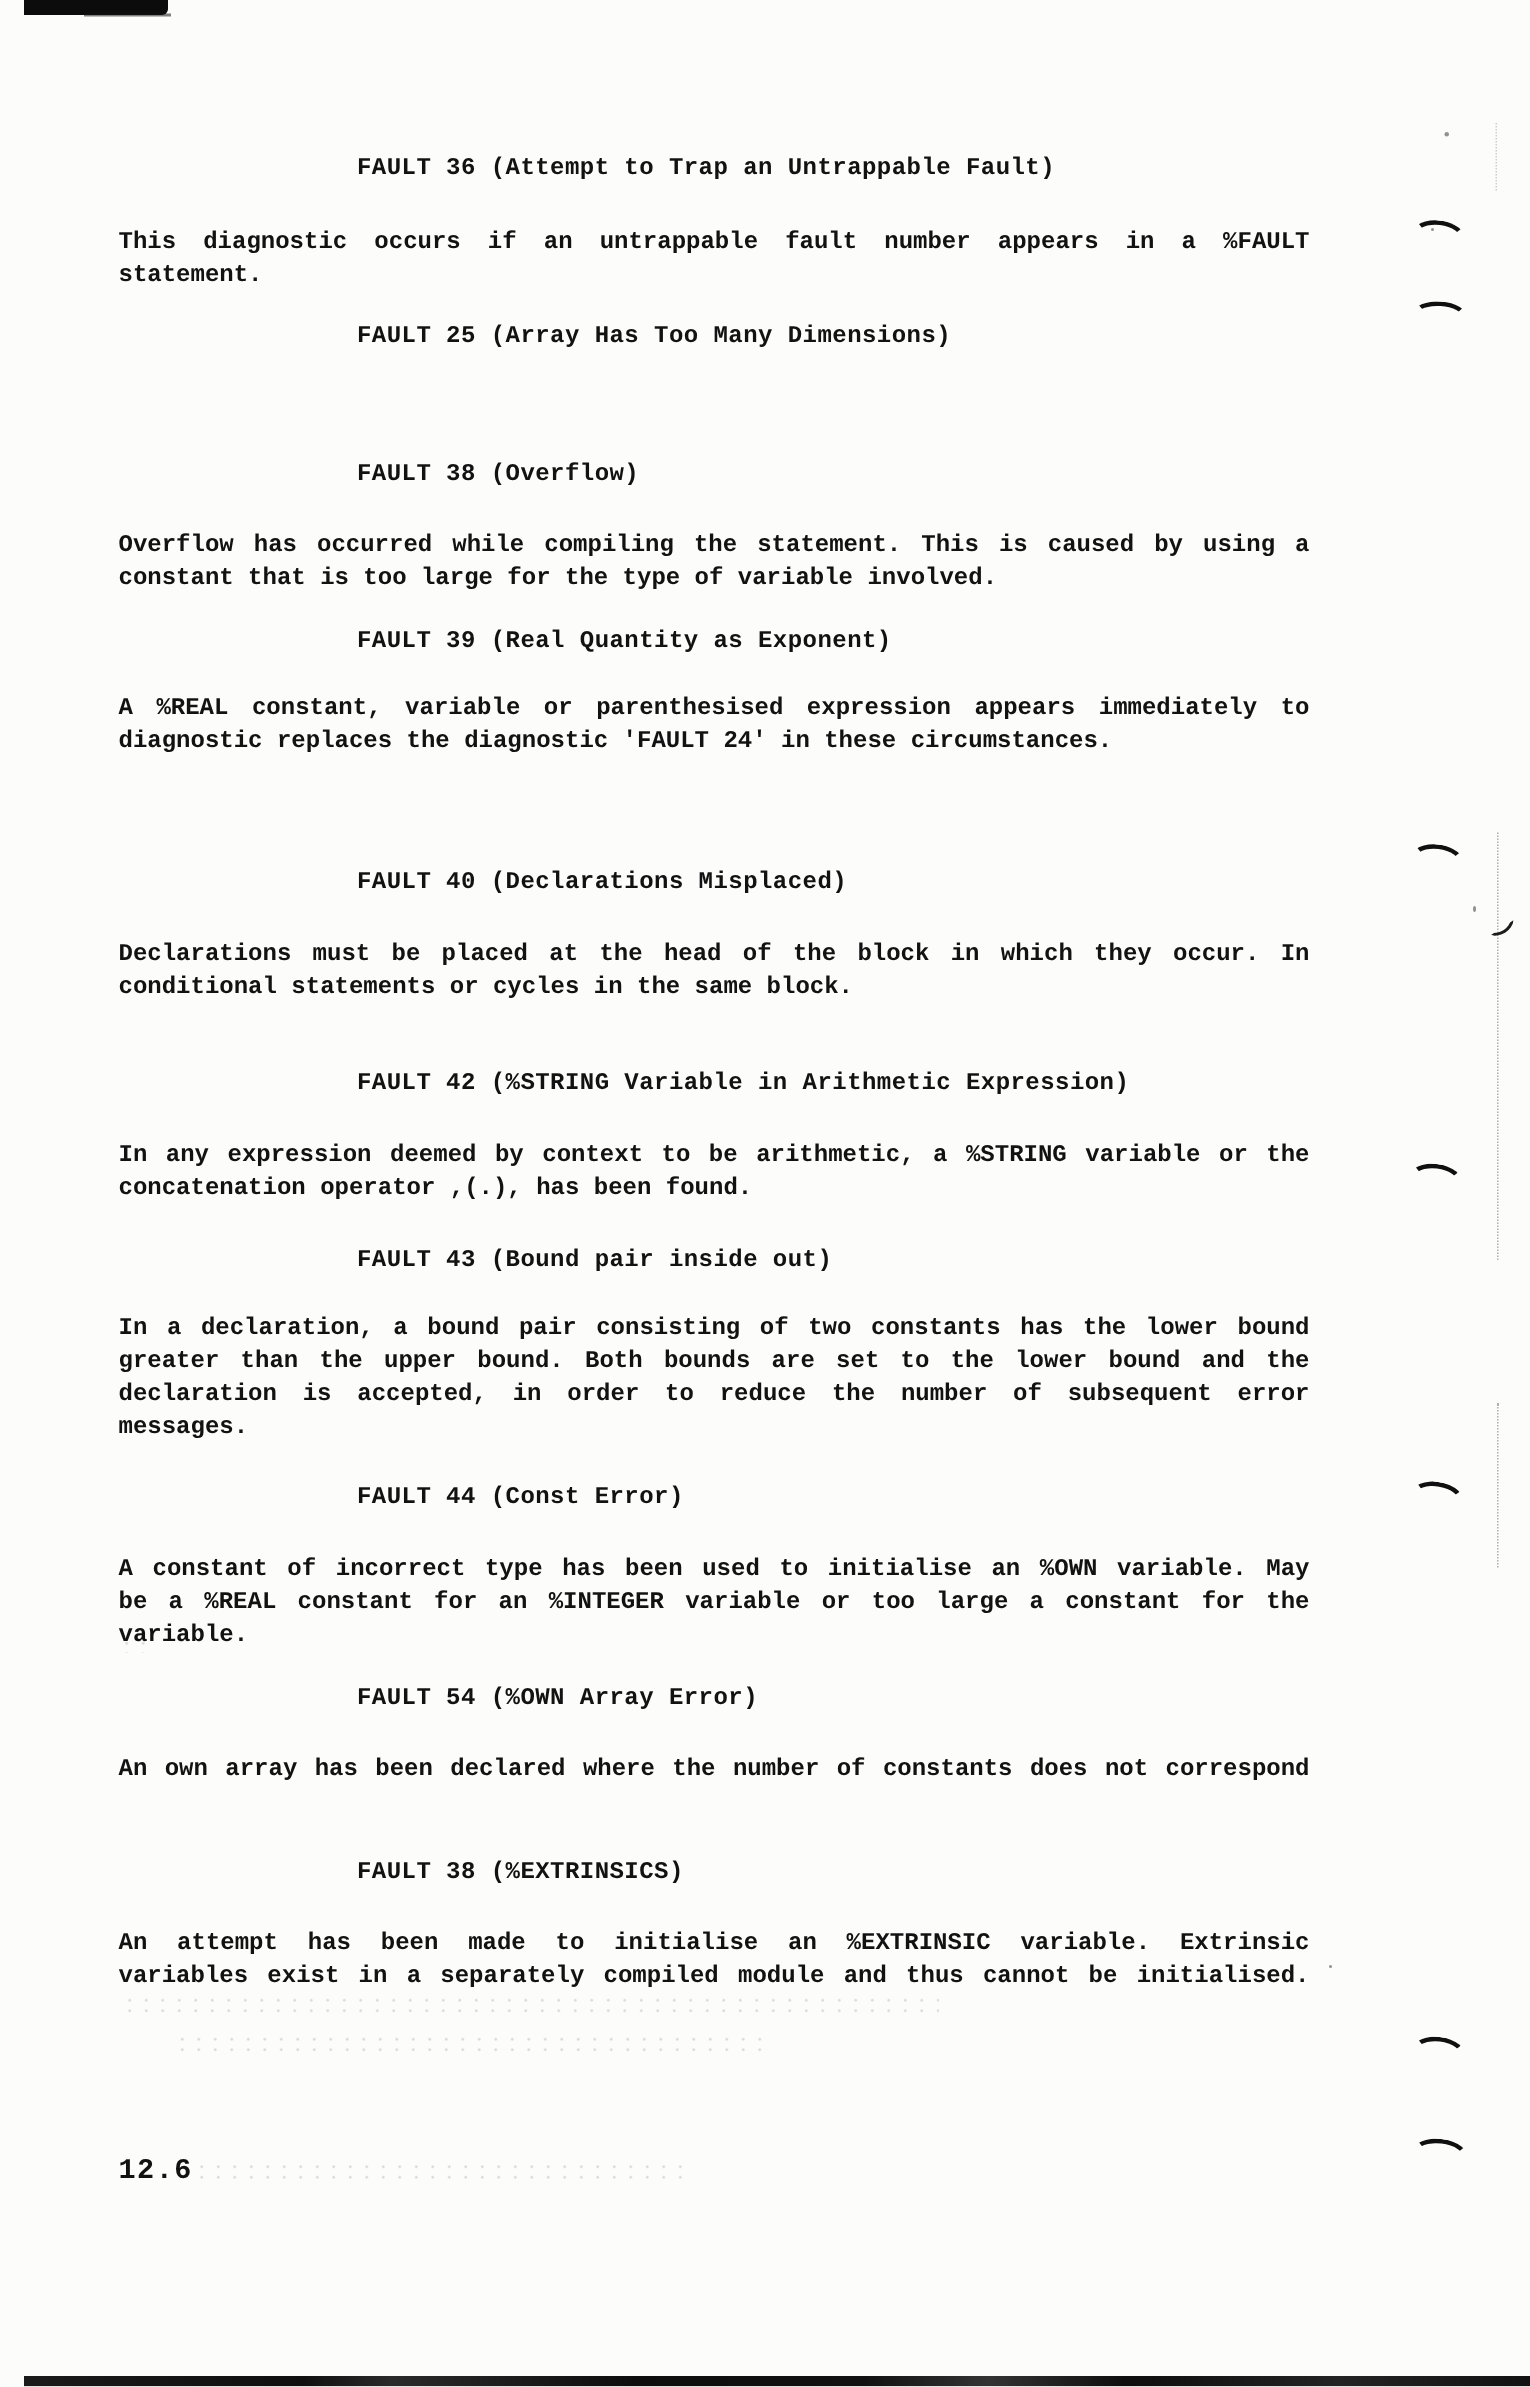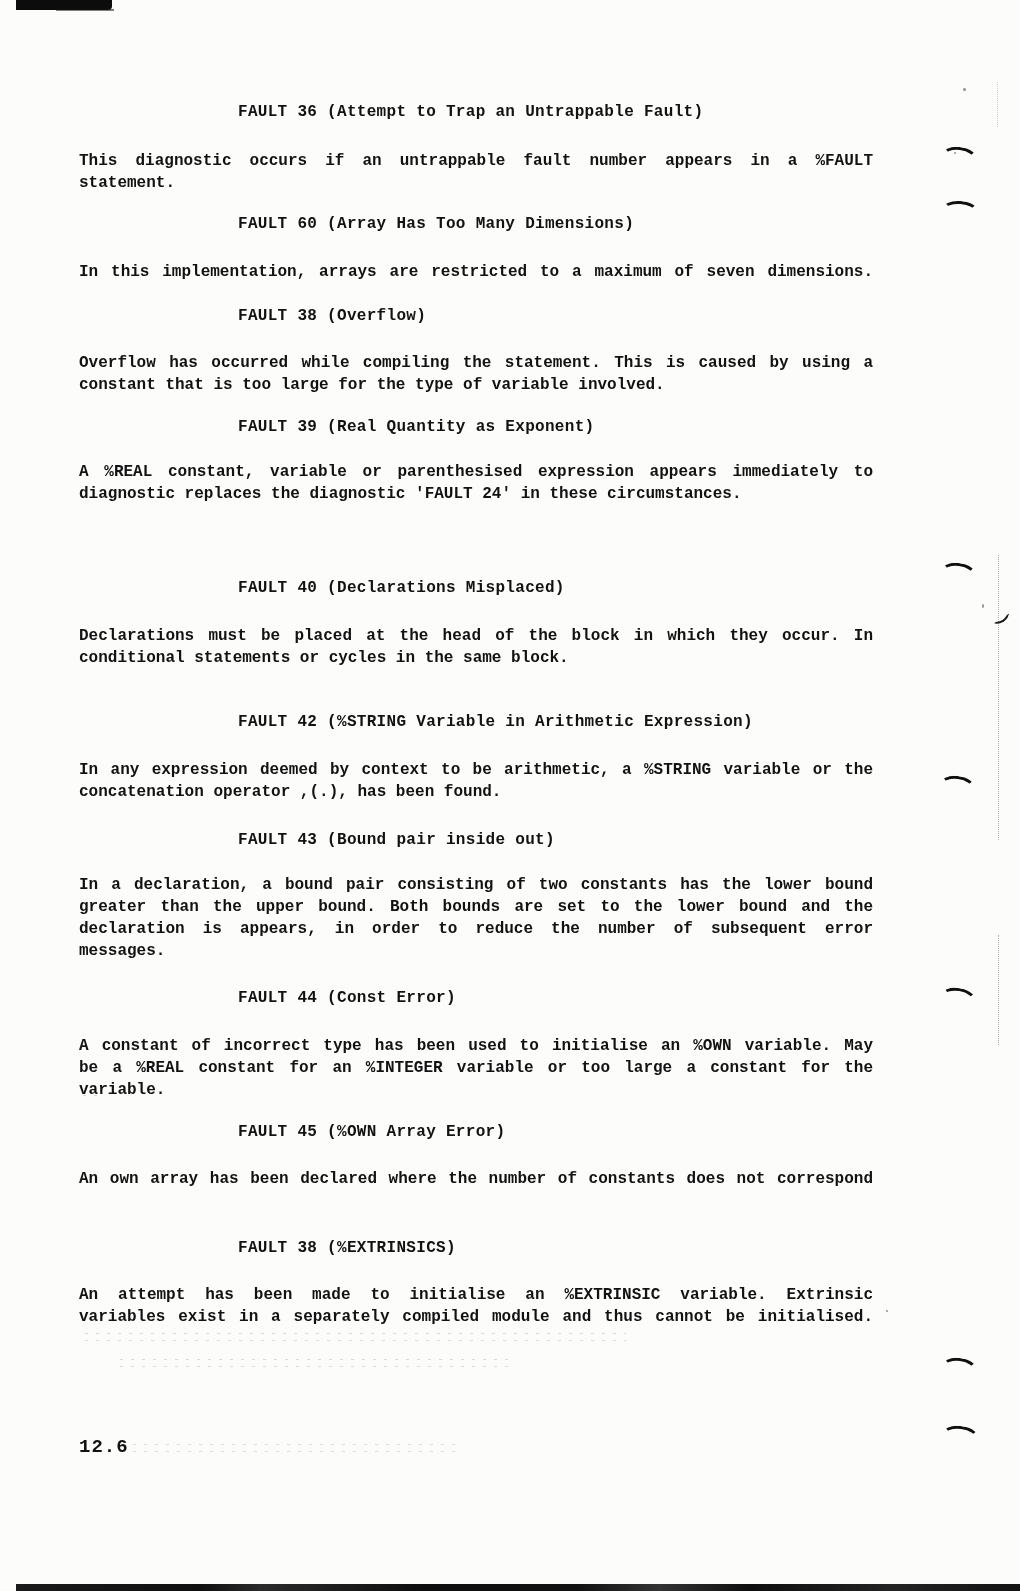--- a/index.html
+++ b/index.html
@@ -102,24 +102,21 @@
 <body>
 
 <div class="page">
 
   <div class="heading" style="top:102px">FAULT 36 (Attempt to Trap an Untrappable Fault)</div>
   <div class="para" style="top:150px">
     <div class="ln jl">This diagnostic occurs if an  untrappable  fault  number  appears  in  a  %FAULT</div>
     <div class="ln">statement.</div>
   </div>
 
-  <div class="heading" style="top:214px">FAULT 60 (Array Has Too Many Dimensions)</div>
-  <div class="para" style="top:261px">
-    <div class="ln jl">In this implementation, arrays are restricted to a maximum of seven dimensions.</div>
-  </div>
+  <div class="heading" style="top:214px">FAULT 25 (Array Has Too Many Dimensions)</div>
 
   <div class="heading" style="top:306px">FAULT 38 (Overflow)</div>
   <div class="para" style="top:352px">
     <div class="ln jl">Overflow has occurred while compiling the statement.  This is caused by using a</div>
     <div class="ln">constant that is too large for the type of variable involved.</div>
   </div>
 
   <div class="heading" style="top:417px">FAULT 39 (Real Quantity as Exponent)</div>
   <div class="para" style="top:461px">
     <div class="ln jl">A %REAL constant, variable or parenthesised expression  appears  immediately  to</div>
@@ -135,32 +132,32 @@
   <div class="heading" style="top:712px">FAULT 42 (%STRING Variable in Arithmetic Expression)</div>
   <div class="para" style="top:759px">
     <div class="ln jl">In any expression deemed by context to be arithmetic, a %STRING variable or  the</div>
     <div class="ln">concatenation operator ,(.), has been found.</div>
   </div>
 
   <div class="heading" style="top:830px">FAULT 43 (Bound pair inside out)</div>
   <div class="para" style="top:874px">
     <div class="ln jl">In a declaration, a bound pair consisting of two constants has the  lower  bound</div>
     <div class="ln jl">greater than the upper bound.  Both bounds are set to the lower bound and the</div>
-    <div class="ln jl">declaration is appears, in order to reduce the number of subsequent error</div>
+    <div class="ln jl">declaration is accepted, in order to reduce the number of subsequent error</div>
     <div class="ln">messages.</div>
   </div>
 
   <div class="heading" style="top:988px">FAULT 44 (Const Error)</div>
   <div class="para" style="top:1035px">
     <div class="ln jl">A constant of incorrect type has been used to initialise an %OWN variable.   May</div>
     <div class="ln jl">be a %REAL constant for an %INTEGER variable or too large  a  constant  for  the</div>
     <div class="ln">variable.</div>
   </div>
 
-  <div class="heading" style="top:1122px">FAULT 45 (%OWN Array Error)</div>
+  <div class="heading" style="top:1122px">FAULT 54 (%OWN Array Error)</div>
   <div class="para" style="top:1168px">
     <div class="ln jl">An own array has been declared where the number of constants does not correspond</div>
   </div>
 
   <div class="heading" style="top:1238px">FAULT 38 (%EXTRINSICS)</div>
   <div class="para" style="top:1284px">
     <div class="ln jl">An attempt has been  made  to  initialise  an  %EXTRINSIC  variable.   Extrinsic</div>
     <div class="ln jl">variables exist in a separately compiled module and thus cannot be initialised.</div>
   </div>
 

